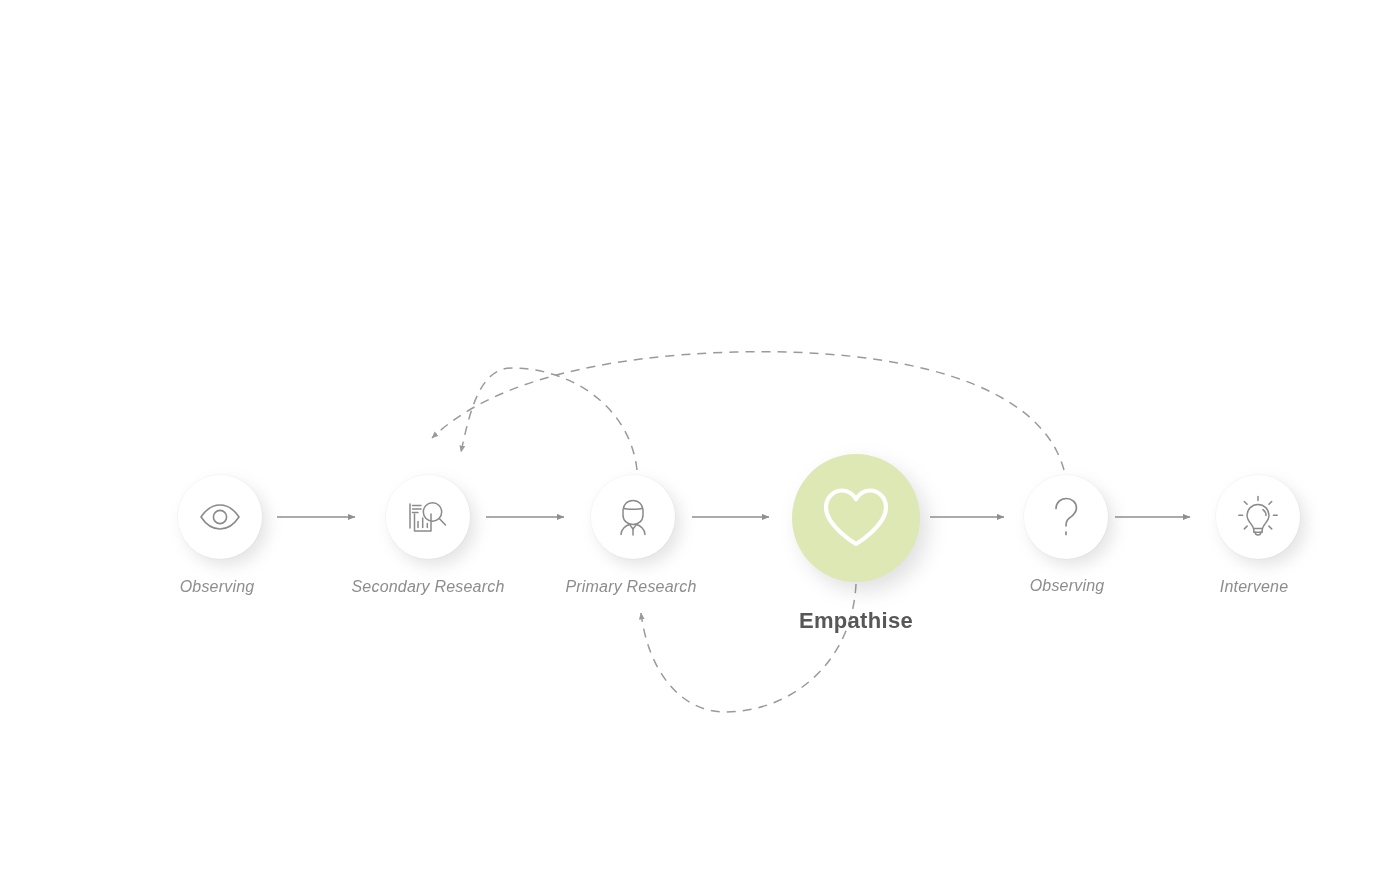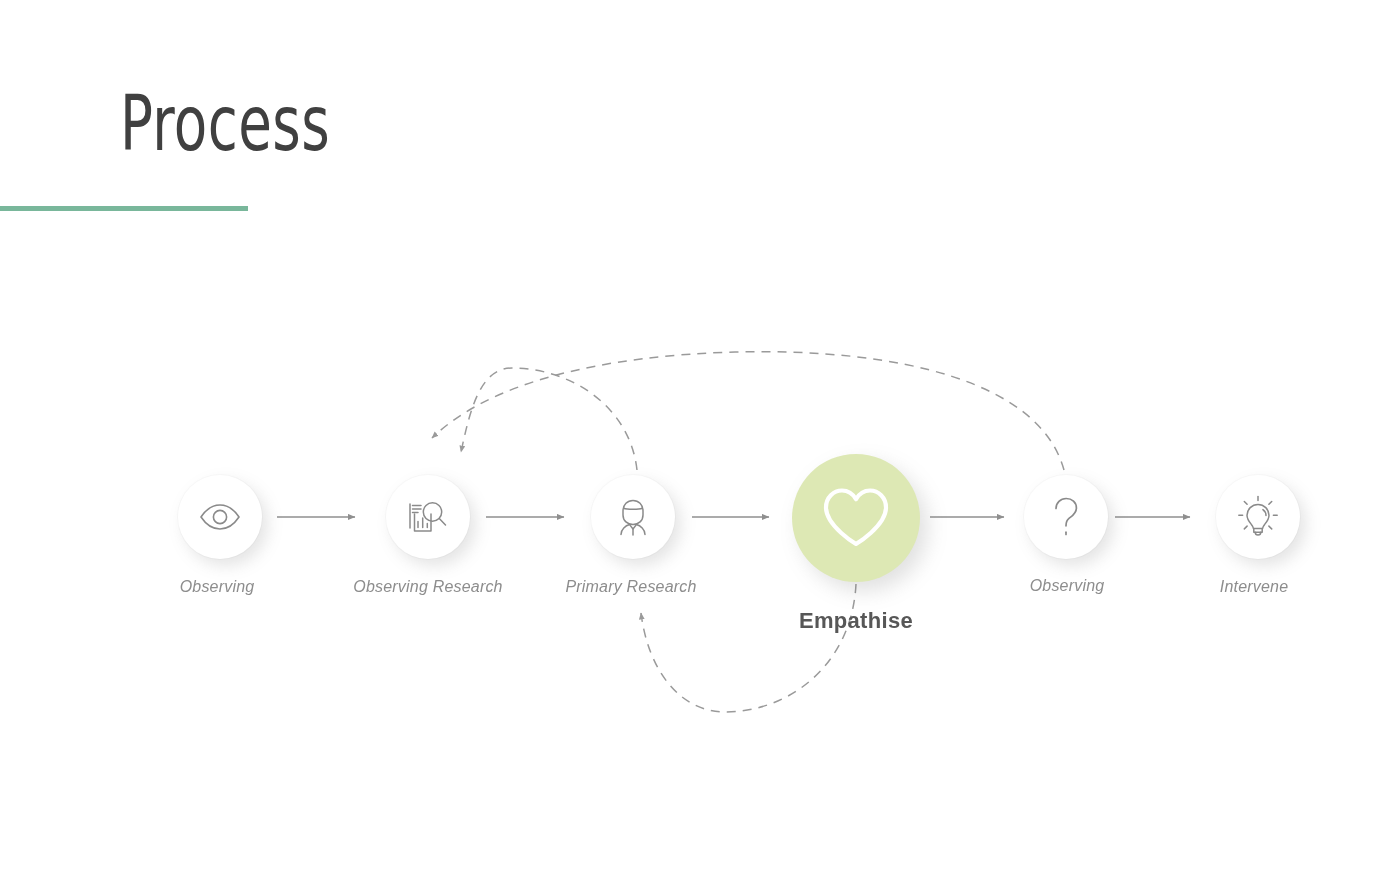--- a/index.html
+++ b/index.html
@@ -112,24 +112,20 @@
     font-size: 22px;
     color: #575757;
     letter-spacing: 0.3px;
   }
 </style>
 </head>
 <body>
 
 <div id="slide">
 
-  <div id="title-block">
-    <div id="page-title">Process</div>
-    <div id="title-rule"></div>
-  </div>
 
   <div id="diagram">
 
     <svg id="arrow-layer" viewBox="0 0 1400 884">
       <defs>
         <marker id="ah" markerWidth="9" markerHeight="9" refX="7.2" refY="3.2" orient="auto" markerUnits="userSpaceOnUse">
           <path d="M0,0 L7.6,3.2 L0,6.4 z" fill="#8f8f8f"></path>
         </marker>
         <marker id="ahd" markerWidth="8" markerHeight="8" refX="6.4" refY="2.9" orient="auto" markerUnits="userSpaceOnUse">
           <path d="M0,0 L6.8,2.9 L0,5.8 z" fill="#9a9a9a"></path>
@@ -172,21 +168,21 @@
           <path d="M8.5,12.5 L17,12.5 M8.5,16 L17,16 M8.5,19.5 L14,19.5"></path>
 
           <path d="M10.5,21 L10.5,38 L27,38 L27,21"></path>
           <path d="M14,34.5 L14,28.5 M18.7,34.5 L18.7,25 M23.3,34.5 L23.3,30.5"></path>
 
           <circle cx="28.5" cy="19" r="9.2"></circle>
           <path d="M35.3,25.6 L41.5,32"></path>
         </g>
       </svg>
     </div>
-    <div class="node-label" style="left:428px; top:578px;">Observing Research</div>
+    <div class="node-label" style="left:428px; top:578px;">Secondary Research</div>
 
     <div class="node plain" style="left:633px; top:517px;">
       <svg class="glyph" width="44" height="46" viewBox="0 0 44 46">
         <g fill="none" stroke="#8a8a8a" stroke-width="1.5" stroke-linecap="round" stroke-linejoin="round">
 
           <path d="M12,17 C12,10.5 16.5,6.5 22,6.5 C27.5,6.5 32,10.5 32,17 L32,21 C32,26.8 27.6,30.5 22,30.5 C16.4,30.5 12,26.8 12,21 z"></path>
           <path d="M12.6,14.2 C16,15.6 28,15.6 31.4,14.2"></path>
 
           <path d="M10,40.5 C10,35.2 14.6,31.6 18.6,30.6 L22,35 L25.4,30.6 C29.4,31.6 34,35.2 34,40.5"></path>
           <path d="M22,35 L22,41"></path>

